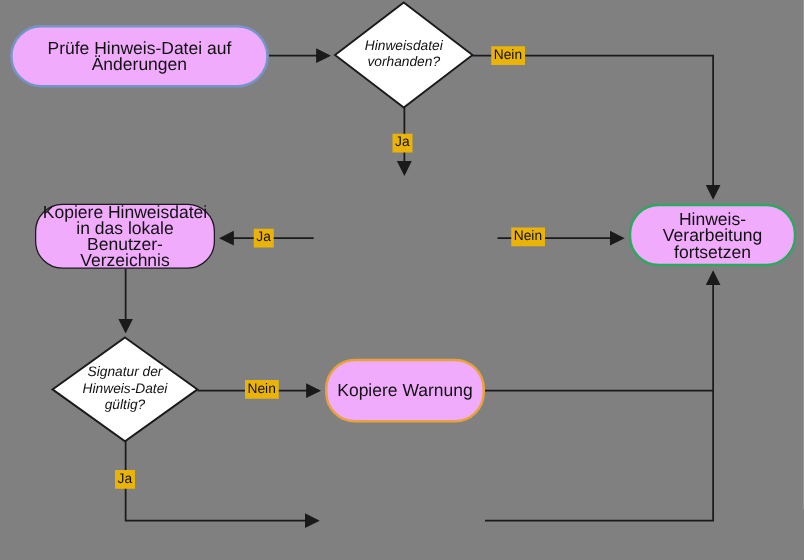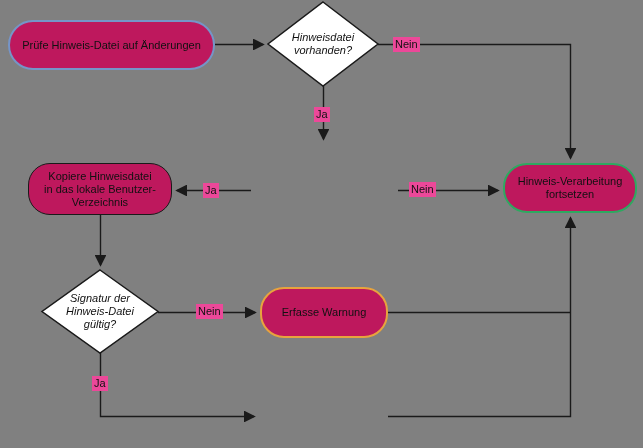--- a/index.html
+++ b/index.html
@@ -12,28 +12,28 @@
     overflow: hidden;
   }
   #edges {
     position: absolute;
     left: 0; top: 0;
     width: 643px; height: 448px;
   }
   .node {
     position: absolute;
     box-sizing: border-box;
-    background: #be185d;
+    background: #f0abfc;
     border: 1.5px solid #1a1a1a;
     border-radius: 24px;
     display: flex;
     align-items: center;
     justify-content: center;
     text-align: center;
-    font-size: 11px;
+    font-size: 14px;
     line-height: 13px;
     color: #111111;
     white-space: pre-line;
   }
   .node.accent { border-width: 2px; }
   .diamond {
     position: absolute;
     font-style: italic;
   }
   .diamond svg { overflow: visible; display: block; }
@@ -44,21 +44,21 @@
     align-items: center;
     justify-content: center;
     text-align: center;
     font-size: 11px;
     line-height: 13px;
     color: #111111;
     white-space: pre-line;
   }
   .edge-label {
     position: absolute;
-    background: #ec4899;
+    background: #eab308;
     color: #111111;
     font-size: 11px;
     line-height: 13px;
     padding: 1px 2px;
   }
 </style>
 </head>
 <body>
 
 <div id="stage">
@@ -85,21 +85,21 @@
 
   <div class="node accent" style="left: 8px; top: 20px; width: 207px; height: 50px; border-radius: 25px; border-color: rgb(117, 149, 200);">Prüfe Hinweis-Datei auf Änderungen</div>
 
   <div class="node accent" style="left: 503px; top: 163px; width: 134px; height: 50px; border-color: rgb(46, 168, 96);">Hinweis-Verarbeitung
 fortsetzen</div>
 
   <div class="node" style="left:28px; top:163px; width:144px; height:52px; border-radius:22px;">Kopiere Hinweisdatei
 in das lokale Benutzer-
 Verzeichnis</div>
 
-  <div class="node accent" style="left: 260px; top: 287px; width: 128px; height: 51px; border-color: rgb(232, 163, 61);">Erfasse Warnung</div>
+  <div class="node accent" style="left: 260px; top: 287px; width: 128px; height: 51px; border-color: rgb(232, 163, 61);">Kopiere Warnung</div>
 
 
   <div class="diamond" style="left:268px; top:2px; width:110px; height:84px;">
     <svg width="110" height="84" viewBox="0 0 110 84">
       <polygon points="55,0 110,42 55,84 0,42" fill="#ffffff" stroke="#1a1a1a" stroke-width="1.5"></polygon>
     </svg>
     <div class="dlabel">Hinweisdatei
 vorhanden?</div>
   </div>
 

